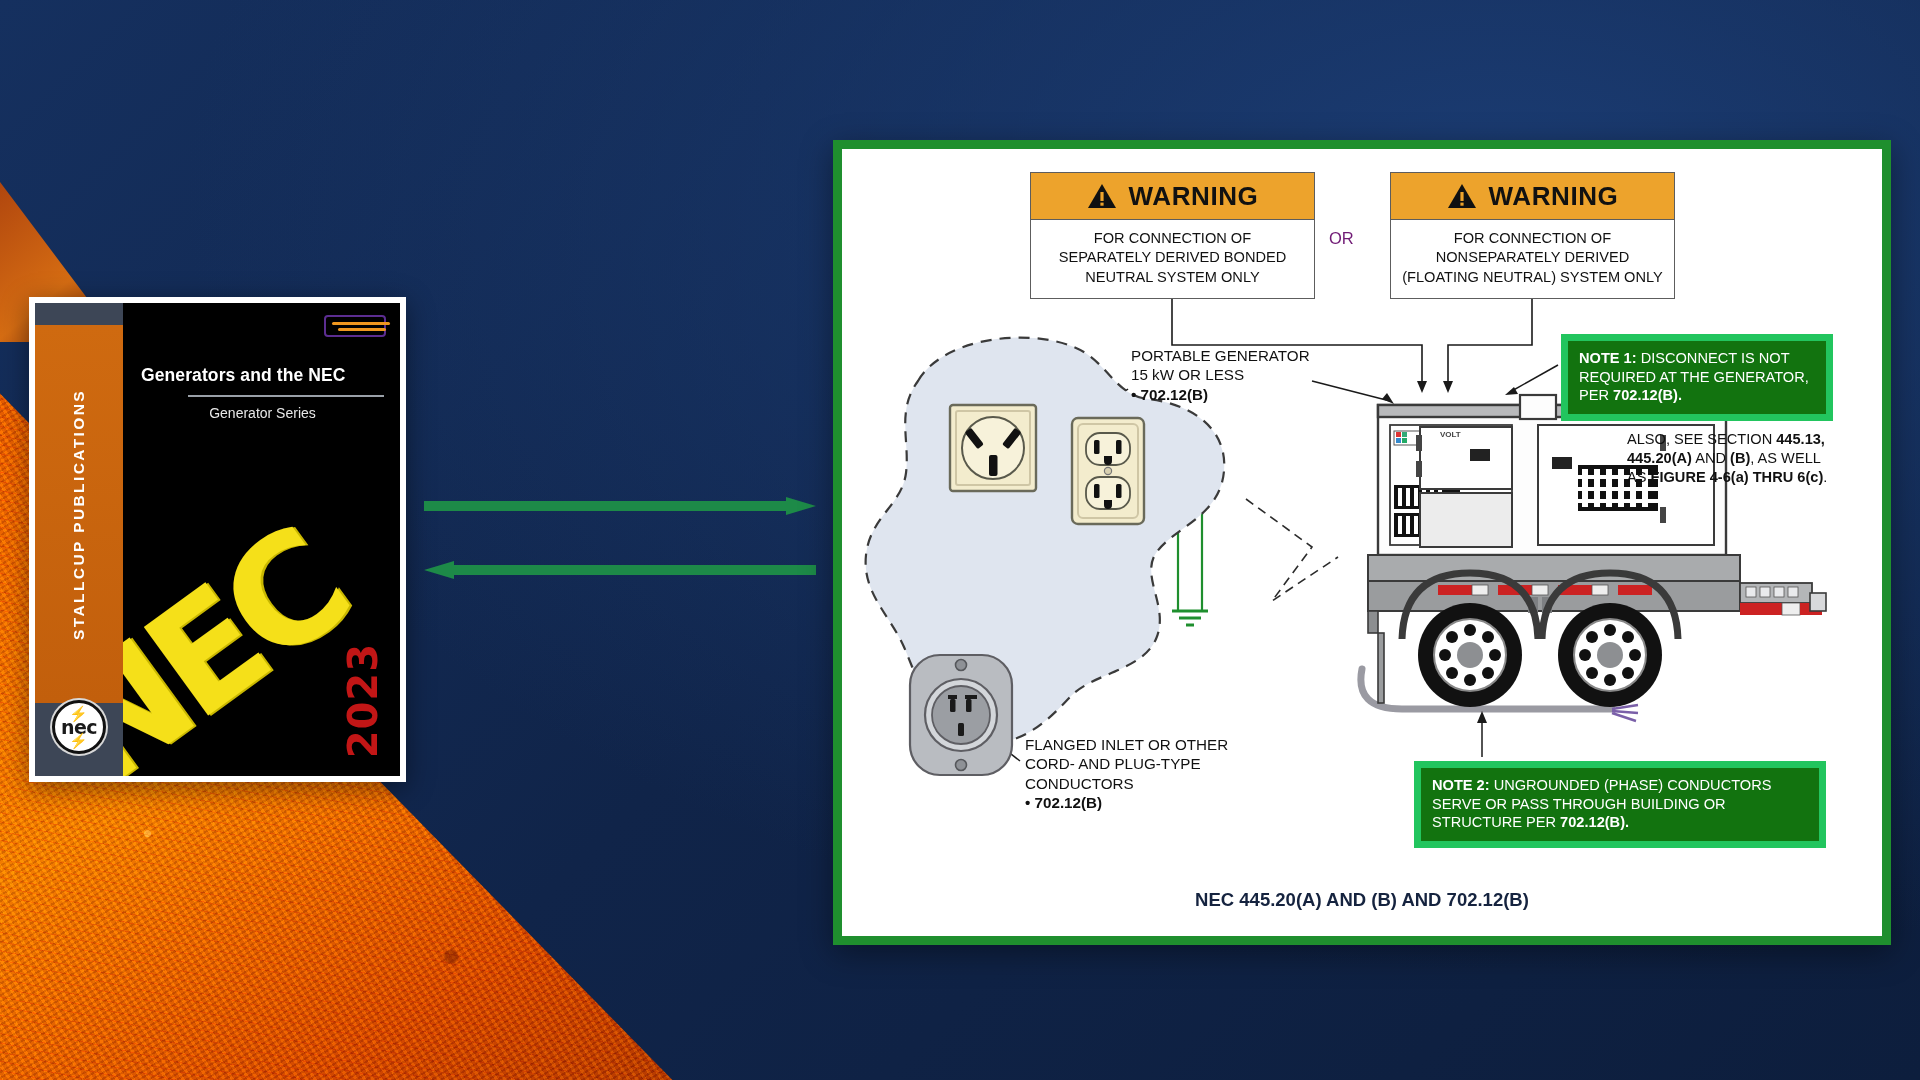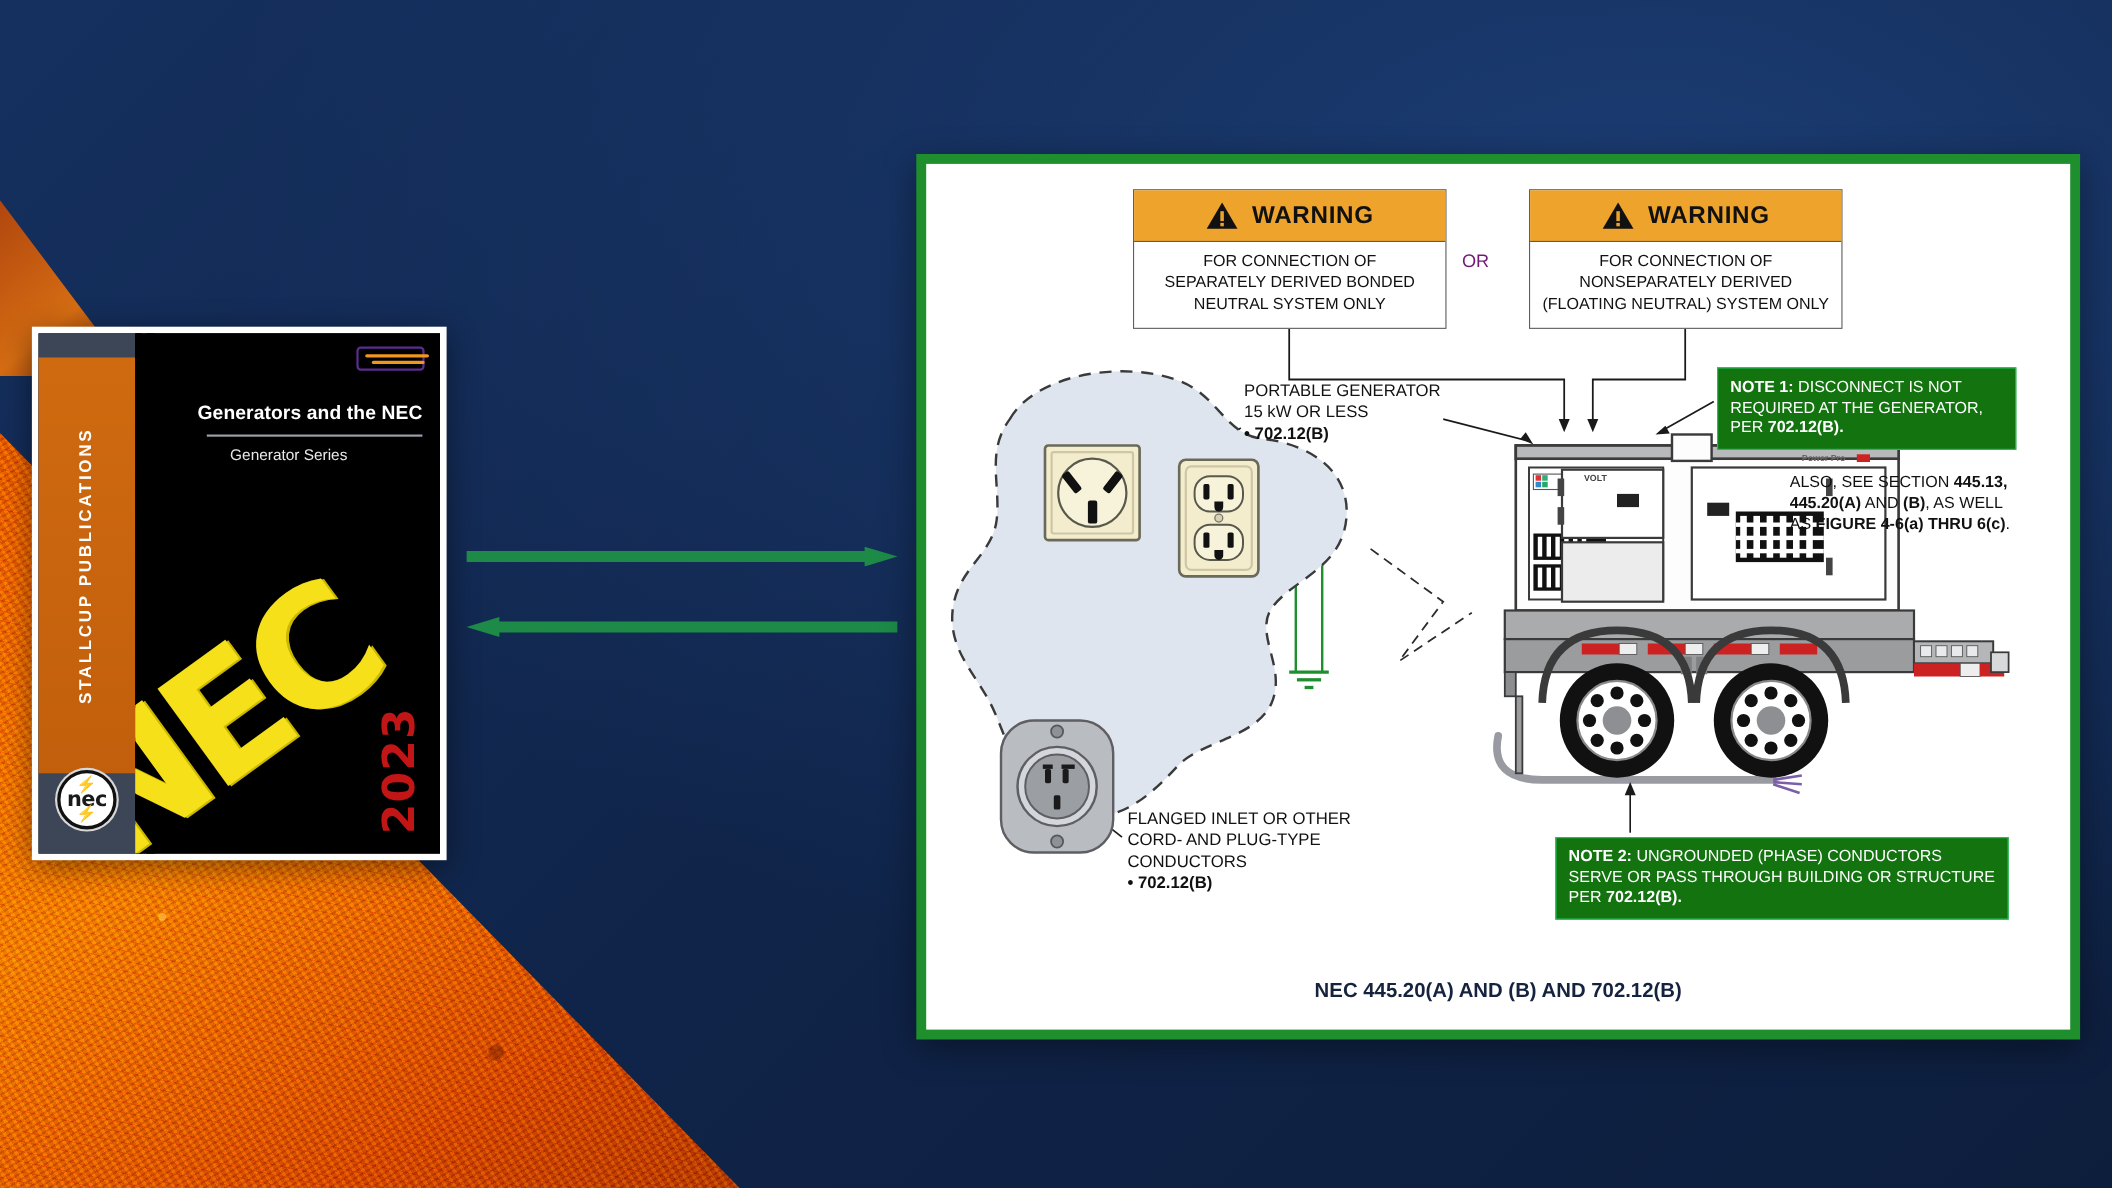--- a/index.html
+++ b/index.html
@@ -101,21 +101,21 @@
   #gb-logo::before {
     content:""; position:absolute; left:6px; top:5px; right:-6px; height:3px;
     background:#f0971f; border-radius:2px;
   }
   #gb-logo::after {
     content:""; position:absolute; left:12px; bottom:4px; right:-2px; height:3px;
     background:#f0971f; border-radius:2px;
   }
   #cover-title {
     position:absolute; left:18px; right:16px; top:62px;
-    color:#fff; font-size:17.5px; font-weight:700; text-align:right;
+    color:#fff; font-size:17.5px; font-weight:700; text-align:left;
     letter-spacing:.1px;
   }
   #title-rule {
     position:absolute; right:16px; top:92px; width:196px; height:1.5px;
     background:#9aa0a8;
   }
   #cover-subtitle {
     position:absolute; left:18px; right:16px; top:102px;
     color:#e8e8e8; font-size:14px; text-align:center; font-weight:400;
   }
@@ -158,21 +158,21 @@
   .warning-box {
     position:absolute; width:285px;
     border:1.6px solid #5d5d5d; background:#fff;
   }
   #warning-a { left:188px; top:23px; }
   #warning-b { left:548px; top:23px; }
   .warning-head {
     background:#eda32c; border-bottom:1.6px solid #5d5d5d;
     height:47px; display:flex; align-items:center; justify-content:center; gap:12px;
   }
-  .warning-head-label { font-size:22px; font-weight:700; color:#111; letter-spacing:.6px; }
+  .warning-head-label { font-size:26px; font-weight:700; color:#111; letter-spacing:.6px; }
   .warn-tri { width:30px; height:26px; position:relative; }
   .warn-tri svg { display:block; }
   .warning-body {
     padding:9px 8px 11px; text-align:center;
     font-size:14.6px; line-height:1.33; color:#111;
   }
   #or-label {
     position:absolute; left:487px; top:80px;
     font-size:16.5px; color:#701a75; font-weight:400;
   }
@@ -188,21 +188,21 @@
 
   #cap-power-outlets { left:36px; top:204px; width:252px; }
   #cap-portable-gen  { left:289px; top:197px; width:220px; }
   #cap-flanged       { left:183px; top:586px; width:230px; }
 
   #cap-also { left:785px; top:281px; width:210px; font-size:14.6px; line-height:1.3; }
 
   .note-box {
     position:absolute; background:#12730f; color:#fff;
     padding:8px 11px 9px; font-size:14.6px; line-height:1.28;
-    border:1px solid #22c55e;
+    border:7px solid #22c55e;
   }
   #note-1 { left:719px; top:185px; width:272px; }
   #note-2 { left:572px; top:612px; width:412px; }
   .note-box b { font-weight:700; }
 
   
   #generator-wrap { position:absolute; left:500px; top:238px; width:500px; height:340px; }
   #generator-wrap svg { display:block; }
 
   

